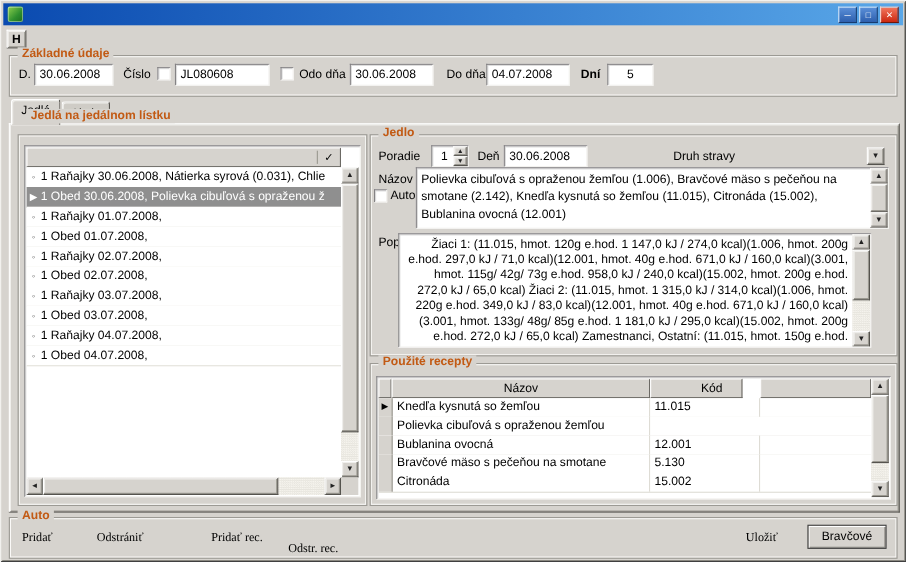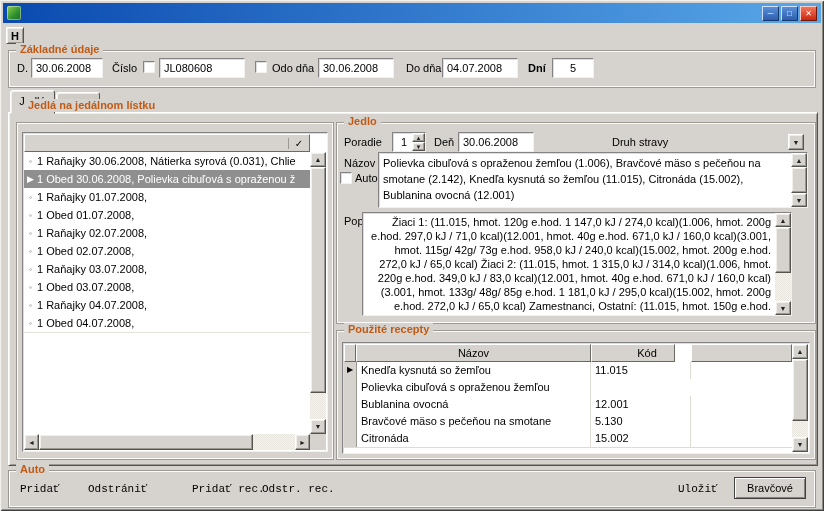--- a/index.html
+++ b/index.html
@@ -93,21 +93,21 @@
   .rrow{position:absolute;left:0;right:16px;height:17px;display:flex;align-items:center;
     border-bottom:1px solid #dedcd5;background:#fff;cursor:pointer;}
   .rgut{width:12px;flex:0 0 12px;height:100%;background:var(--window-bg,#d6d3ce);
     border-right:1px solid #9a9890;font-size:8px;text-align:center;line-height:16px;color:#000;}
   .rname{width:234px;flex:0 0 234px;padding-left:4px;box-sizing:border-box;white-space:nowrap;overflow:hidden;
     border-right:1px solid #dedcd5;height:100%;line-height:16px;}
   .rkod{width:100px;flex:0 0 100px;padding-left:4px;box-sizing:border-box;
     border-right:1px solid #dedcd5;height:100%;line-height:16px;}
   
   .flat-btn{position:absolute;height:21px;background:transparent;border:none;
-    font-family:Liberation Mono, monospace;font-size:11px;color:#000;cursor:pointer;padding:0 6px;white-space:nowrap;}
+    font-family:Liberation Serif, serif;font-size:11px;color:#000;cursor:pointer;padding:0 6px;white-space:nowrap;}
   #zatvorit-btn{position:absolute;box-sizing:border-box;height:22px;
     background:var(--window-bg,#d6d3ce);
     border:1px solid #404040;box-shadow:inset 1px 1px 0 #fff, inset -1px -1px 0 #85837d;
     font-family:"Liberation Sans",sans-serif;font-size:11px;cursor:pointer;}
   #h-btn{left:6px;top:27px;width:18px;height:17px;box-sizing:border-box;font-weight:bold;
     font-size:11px;display:flex;align-items:center;justify-content:center;cursor:pointer;}
 </style>
 </head>
 <body>
 
@@ -318,17 +318,17 @@
         </div>
     </div>
   </div>
 
   <div class="abs group" style="left:8px;top:470px;width:806px;height:36px;"></div>
   <div class="gtitle" style="left:16px;top:463px;">Auto</div>
 
   <button class="flat-btn" style="left:14px;top:478px;">Pridať</button>
   <button class="flat-btn" style="left:82px;top:478px;">Odstrániť</button>
   <button class="flat-btn" style="left:186px;top:478px;">Pridať rec.</button>
-  <button class="flat-btn" style="left:256px;top:478px;">Odstr. rec.</button>
+  <button class="flat-btn" style="left:256px;top:488px;">Odstr. rec.</button>
   <button class="flat-btn" style="left:672px;top:478px;">Uložiť</button>
   <button id="zatvorit-btn" style="left:734px;top:477px;width:72px;">Bravčové</button>
 
 </div>
 
 </body></html>

